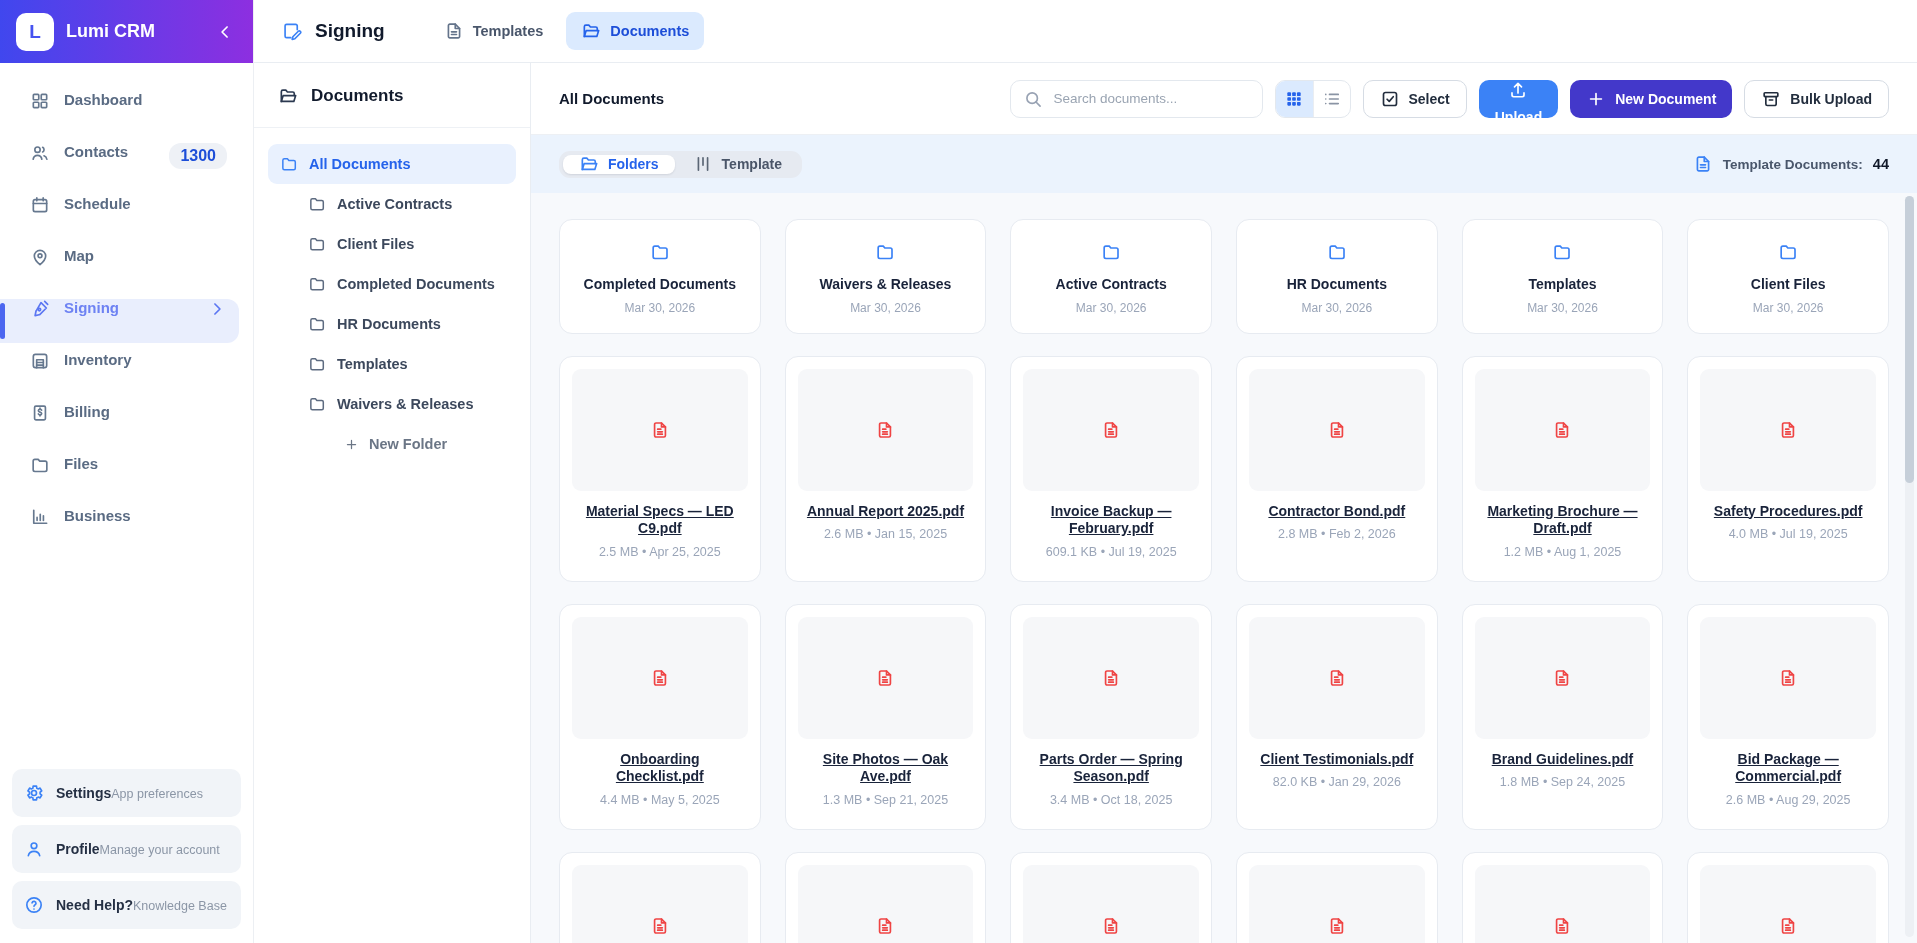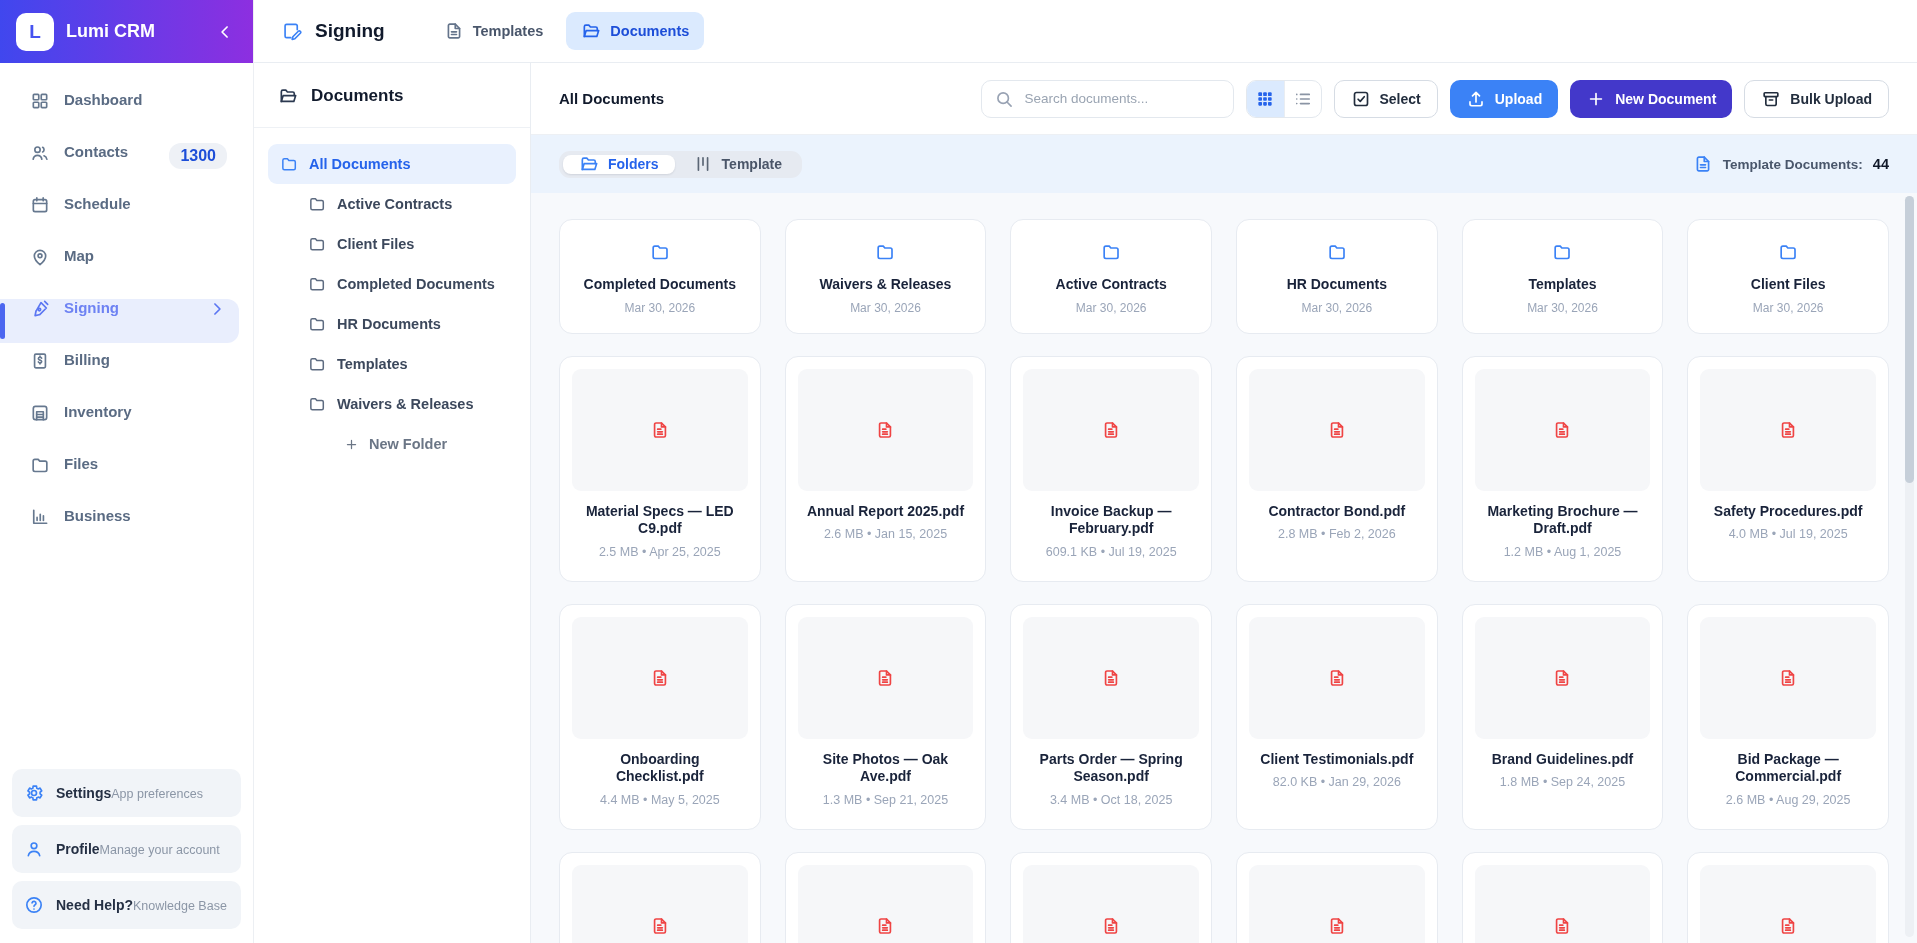--- a/index.html
+++ b/index.html
@@ -62,21 +62,21 @@
   .controls{display:flex;align-items:center;gap:12px;}
   .search-box{width:253px;height:38px;border:1px solid #e3e8ee;border-radius:10px;display:flex;align-items:center;gap:9px;padding:0 12px;background:#fff;color:#98a2b3;}
   .search-box input{border:none;outline:none;flex:1;min-width:0;font-size:13.5px;color:#33415b;font-family:inherit;background:transparent;}
   .search-box input::placeholder{color:#9aa4b2;}
   .view-toggle{display:flex;border:1px solid #e3e8ee;border-radius:10px;overflow:hidden;background:#fff;}
   .view-btn{width:37px;height:36px;display:flex;align-items:center;justify-content:center;color:#8a94a4;cursor:pointer;}
   .view-btn + .view-btn{border-left:1px solid #e9edf2;}
   .view-btn.active{background:#dbeafe;color:#2563eb;}
   .btn{height:38px;border-radius:10px;display:flex;align-items:center;gap:9px;padding:0 16px;font-size:14px;font-weight:700;cursor:pointer;font-family:inherit;}
   .btn-outline{background:#fff;border:1px solid #d6dce4;color:#222d3d;}
-  .btn-blue{background:#3b82f6;color:#fff;border:none;}
+  .btn-blue{background:#3b82f6;color:#fff;border:none;flex-direction:column;}
   .btn-indigo{background:#4338ca;color:#fff;border:none;}
   .s16{width:17px;height:17px;}
   .s17{width:17px;height:17px;}
 
   .subbar{background:#ebf3fd;height:58px;min-height:58px;display:flex;align-items:center;padding:0 28px;}
   .segmented{background:#e6eaf1;border-radius:11px;padding:4px;display:flex;gap:2px;}
   .seg-btn{display:flex;align-items:center;gap:9px;height:19px;padding:0 16px;border-radius:8px;font-size:14px;color:#4a5568;font-weight:600;cursor:pointer;}
   .seg-btn .icon{color:#5b6675;}
   .seg-btn.active{background:#fff;color:#2563eb;font-weight:700;box-shadow:0 1px 2px rgba(16,24,40,.1);}
   .seg-btn.active .icon{color:#3b82f6;}
@@ -87,21 +87,21 @@
   .cards-area{flex:1;overflow:hidden;padding:26px 28px;}
   .cards-grid{display:grid;grid-template-columns:repeat(6,1fr);gap:22px 24px;}
   .folder-card{background:#fff;border:1px solid #e7ebf1;border-radius:13px;padding:22px 10px 18px;text-align:center;cursor:pointer;}
   .folder-big{width:48px;height:48px;color:#3b82f6;}
   .card-name{font-size:14px;font-weight:700;color:#19233a;margin-top:10px;line-height:1.25;}
   .card-date{font-size:12px;color:#9aa5b8;margin-top:7px;}
   .doc-card{background:#fff;border:1px solid #e7ebf1;border-radius:13px;padding:12px 12px 14px;text-align:center;height:226px;cursor:pointer;}
   .doc-thumb{background:#f6f7f9;border-radius:9px;height:122px;display:flex;align-items:center;justify-content:center;}
   .pdf-big{width:46px;height:46px;color:#ef4444;}
   .pdf-big svg{stroke-width:2.1;}
-  .doc-name{font-size:14px;font-weight:700;color:#19233a;margin-top:12px;line-height:1.25;padding:0 4px;}
+  .doc-name{font-size:14px;font-weight:700;color:#19233a;margin-top:12px;line-height:1.25;padding:0 4px;text-decoration:underline;}
   .doc-meta{font-size:12.5px;color:#9aa5b8;margin-top:7px;}
 
   .v-scrollbar{position:absolute;top:133px;right:3px;bottom:6px;width:9px;border-radius:5px;background:#edf0f4;}
   .v-thumb{width:100%;height:287px;background:#c6cfd9;border-radius:5px;}
 
   
   .icon{display:inline-flex;width:20px;height:20px;flex-shrink:0;}
   .icon svg{width:100%;height:100%;fill:none;stroke:currentColor;stroke-width:2;stroke-linecap:round;stroke-linejoin:round;}
 </style>
 </head>
@@ -179,37 +179,37 @@
 
           <span class="icon nav-chevron">
             <svg viewBox="0 0 24 24">
               <path d="M9.5 6l6 6-6 6"></path>
             </svg>
           </span>
         </div>
         <div class="nav-item">
           <span class="icon nav-icon">
             <svg viewBox="0 0 24 24">
+              <rect x="4" y="4" width="16" height="16" rx="2.5"></rect>
+              <path d="M8 20v-9.5h8V20"></path>
+              <path d="M8 13.8h8M8 17h8"></path>
+            </svg>
+          </span>
+          <span class="nav-label">Inventory</span>
+
+        </div>
+        <div class="nav-item">
+          <span class="icon nav-icon">
+            <svg viewBox="0 0 24 24">
               <rect x="5.5" y="3.8" width="13" height="16.4" rx="1.5"></rect>
               <path d="M13.9 8.6c-.35-.7-1.05-1.1-1.9-1.1-1.15 0-2 .7-2 1.65 0 2.3 4 1.2 4 3.5 0 .95-.9 1.65-2 1.65-.9 0-1.65-.45-2-1.15"></path>
               <path d="M12 6.2v1.3M12 14.3v1.3"></path>
             </svg>
           </span>
           <span class="nav-label">Billing</span>
-
-        </div>
-        <div class="nav-item">
-          <span class="icon nav-icon">
-            <svg viewBox="0 0 24 24">
-              <rect x="4" y="4" width="16" height="16" rx="2.5"></rect>
-              <path d="M8 20v-9.5h8V20"></path>
-              <path d="M8 13.8h8M8 17h8"></path>
-            </svg>
-          </span>
-          <span class="nav-label">Inventory</span>
 
         </div>
         <div class="nav-item">
           <span class="icon nav-icon">
             <svg viewBox="0 0 24 24">
               <path d="M3.8 7.2c0-1.1.9-2 2-2h4l1.9 2.2h6.5a2 2 0 012 2v8.4a2 2 0 01-2 2H5.8a2 2 0 01-2-2z"></path>
             </svg>
           </span>
           <span class="nav-label">Files</span>
 

